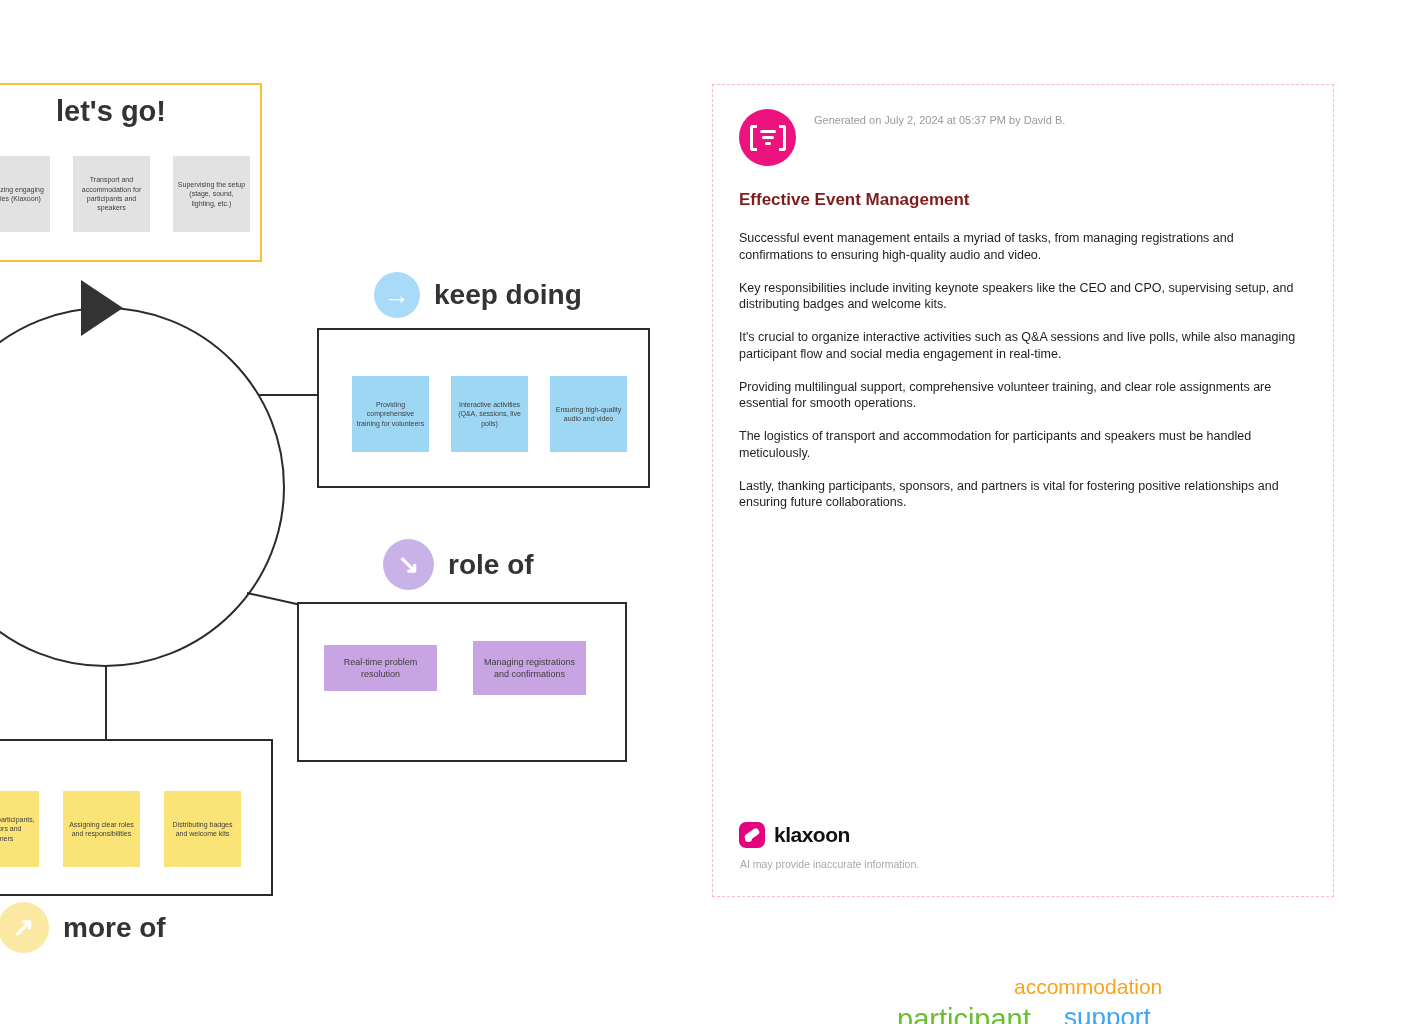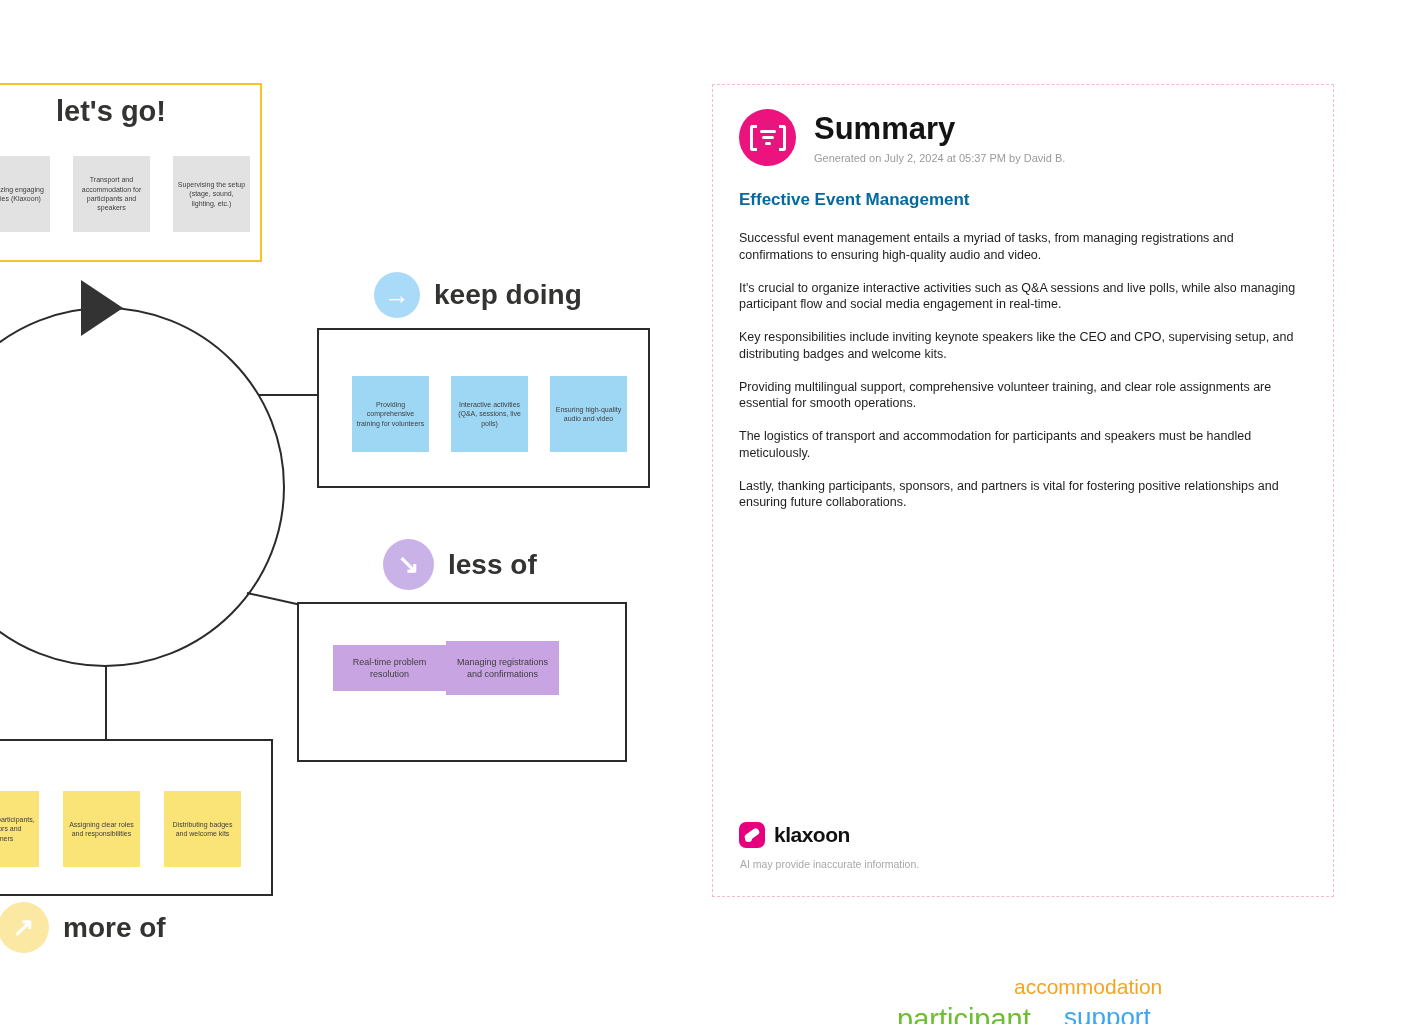--- a/index.html
+++ b/index.html
@@ -24,21 +24,21 @@
   .line-more { left:105px; top:665px; width:2px; height:76px; }
 
   .shape-box { position:absolute; background:#fff; border:2px solid #2b2b2b; }
   .keep-box { left:317px; top:328px; width:333px; height:160px; }
   .less-box { left:297px; top:602px; width:330px; height:160px; }
   .more-box { left:-60px; top:739px; width:333px; height:157px; }
 
   .cards-row { display:flex; }
   .lets-go-cards { margin-top:28px; padding-left:11px; gap:23px; }
   .keep-cards { margin-top:46px; padding-left:33px; gap:22px; }
-  .less-cards { margin-top:37px; padding-left:34px; align-items:center; }
+  .less-cards { margin-top:37px; padding-left:25px; gap:36px; align-items:center; }
   .more-cards { margin-top:50px; padding-left:20px; gap:24px; }
 
   .card { width:77px; height:76px; display:flex; align-items:center; justify-content:center;
           text-align:center; font-size:7px; line-height:1.35; color:#3e3e3e; padding:4px; flex:none; }
   .gray-card { background:#e2e2e2; }
   .blue-card { background:#9ed7f4; }
   .yellow-card { background:#fae377; }
   .purple-card { background:#c8a4e2; width:113px; height:54px; font-size:9px; }
   .less-cards .purple-card:first-child { height:46px; }
 
@@ -62,21 +62,21 @@
             display:flex; align-items:center; justify-content:center; gap:3px; }
   .bracket { width:7px; height:26px; border:3px solid #fff; }
   .bracket.l { border-right:none; border-radius:3px 0 0 3px; }
   .bracket.r { border-left:none; border-radius:0 3px 3px 0; }
   .s-lines { display:flex; flex-direction:column; align-items:center; gap:3px; }
   .s-lines i { display:block; height:3px; background:#fff; border-radius:2px; }
   .s-lines i:nth-child(1){ width:16px; } .s-lines i:nth-child(2){ width:12px; }
   .s-lines i:nth-child(3){ width:6px; }
   .s-title { font-size:31px; font-weight:700; color:#141414; margin-top:2px; }
   .s-sub { font-size:11px; color:#9a9a9a; margin-top:5px; }
-  .s-h2 { margin:24px 0 0 26px; font-size:17px; font-weight:700; color:#0369a1; }
+  .s-h2 { margin:24px 0 0 26px; font-size:17px; font-weight:700; color:#7f1d1d; }
   .paras { margin:20px 26px 9px 26px; }
   .paras p { font-size:12.5px; line-height:1.34; color:#1e1e1e; margin:0 0 16px 0; }
 
   .cloud { position:absolute; left:0; top:440px; width:622px; height:300px; }
   .cloud-word { position:absolute; line-height:1; font-weight:400; white-space:nowrap; }
 
   .brand { position:absolute; left:26px; top:737px; display:flex; align-items:center; gap:9px; }
   .brand-icon { width:26px; height:26px; border-radius:7px; background:#e6007e; position:relative; flex:none; }
   .brand-icon .whistle { position:absolute; left:5px; top:9px; width:16px; height:7px;
                          background:#fff; border-radius:4px; transform:rotate(-35deg); }
@@ -112,21 +112,21 @@
   <div class="shape-box keep-box">
     <div class="cards-row keep-cards">
         <div class="card blue-card">Providing comprehensive training for volunteers</div>
         <div class="card blue-card">Interactive activities (Q&amp;A, sessions, live polls)</div>
         <div class="card blue-card">Ensuring high-quality audio and video</div>
       </div>
   </div>
 
   <div class="section-label less-label">
     <span class="label-icon icon-purple">↘</span>
-    <span class="label-text">less of</span>
+    <span class="label-text">role of</span>
   </div>
   <div class="shape-box less-box">
     <div class="cards-row less-cards">
         <div class="card purple-card">Real-time problem resolution</div>
         <div class="card purple-card">Managing registrations and confirmations</div>
       </div>
   </div>
 
   <div class="shape-box more-box">
     <div class="cards-row more-cards">
@@ -145,29 +145,28 @@
       <div class="s-icon">
         <span class="bracket l"></span>
         <span class="s-lines">
             <i></i>
             <i></i>
             <i></i>
           </span>
         <span class="bracket r"></span>
       </div>
       <div>
-        <div class="s-title">Summary</div>
         <div class="s-sub">Generated on July 2, 2024 at 05:37 PM by David B.</div>
       </div>
     </div>
     <div class="s-h2">Effective Event Management</div>
     <div class="paras">
         <p>Successful event management entails a myriad of tasks, from managing registrations and confirmations to ensuring high-quality audio and video.</p>
+        <p>Key responsibilities include inviting keynote speakers like the CEO and CPO, supervising setup, and distributing badges and welcome kits.</p>
         <p>It's crucial to organize interactive activities such as Q&amp;A sessions and live polls, while also managing participant flow and social media engagement in real-time.</p>
-        <p>Key responsibilities include inviting keynote speakers like the CEO and CPO, supervising setup, and distributing badges and welcome kits.</p>
         <p>Providing multilingual support, comprehensive volunteer training, and clear role assignments are essential for smooth operations.</p>
         <p>The logistics of transport and accommodation for participants and speakers must be handled meticulously.</p>
         <p>Lastly, thanking participants, sponsors, and partners is vital for fostering positive relationships and ensuring future collaborations.</p>
       </div>
 
     <div class="cloud">
         <span class="cloud-word" style="left: 301px; top: 451px; font-size: 21px; color: rgb(245, 165, 29);">accommodation</span>
         <span class="cloud-word" style="left: 184px; top: 480px; font-size: 29px; color: rgb(106, 190, 48);">participant</span>
         <span class="cloud-word" style="left: 351px; top: 479px; font-size: 26px; color: rgb(59, 166, 242);">support</span>
       </div>

